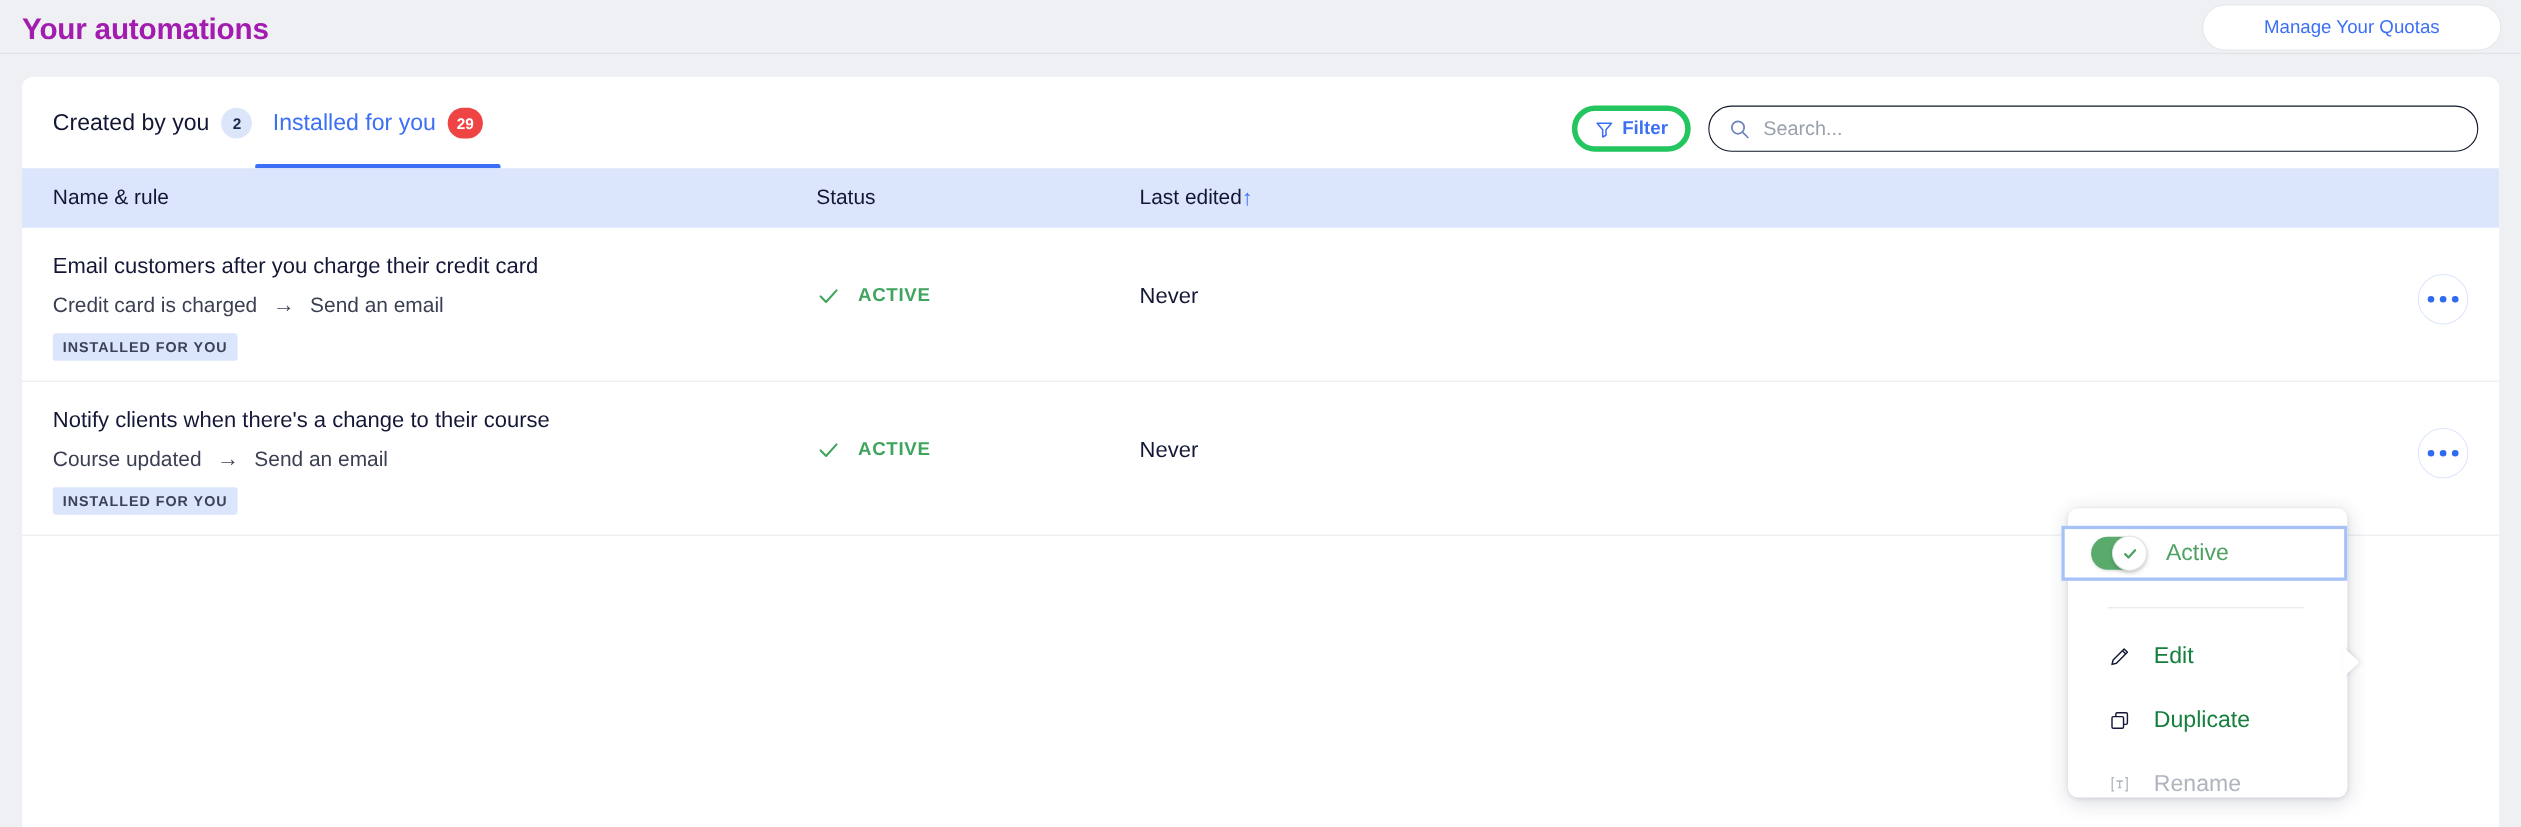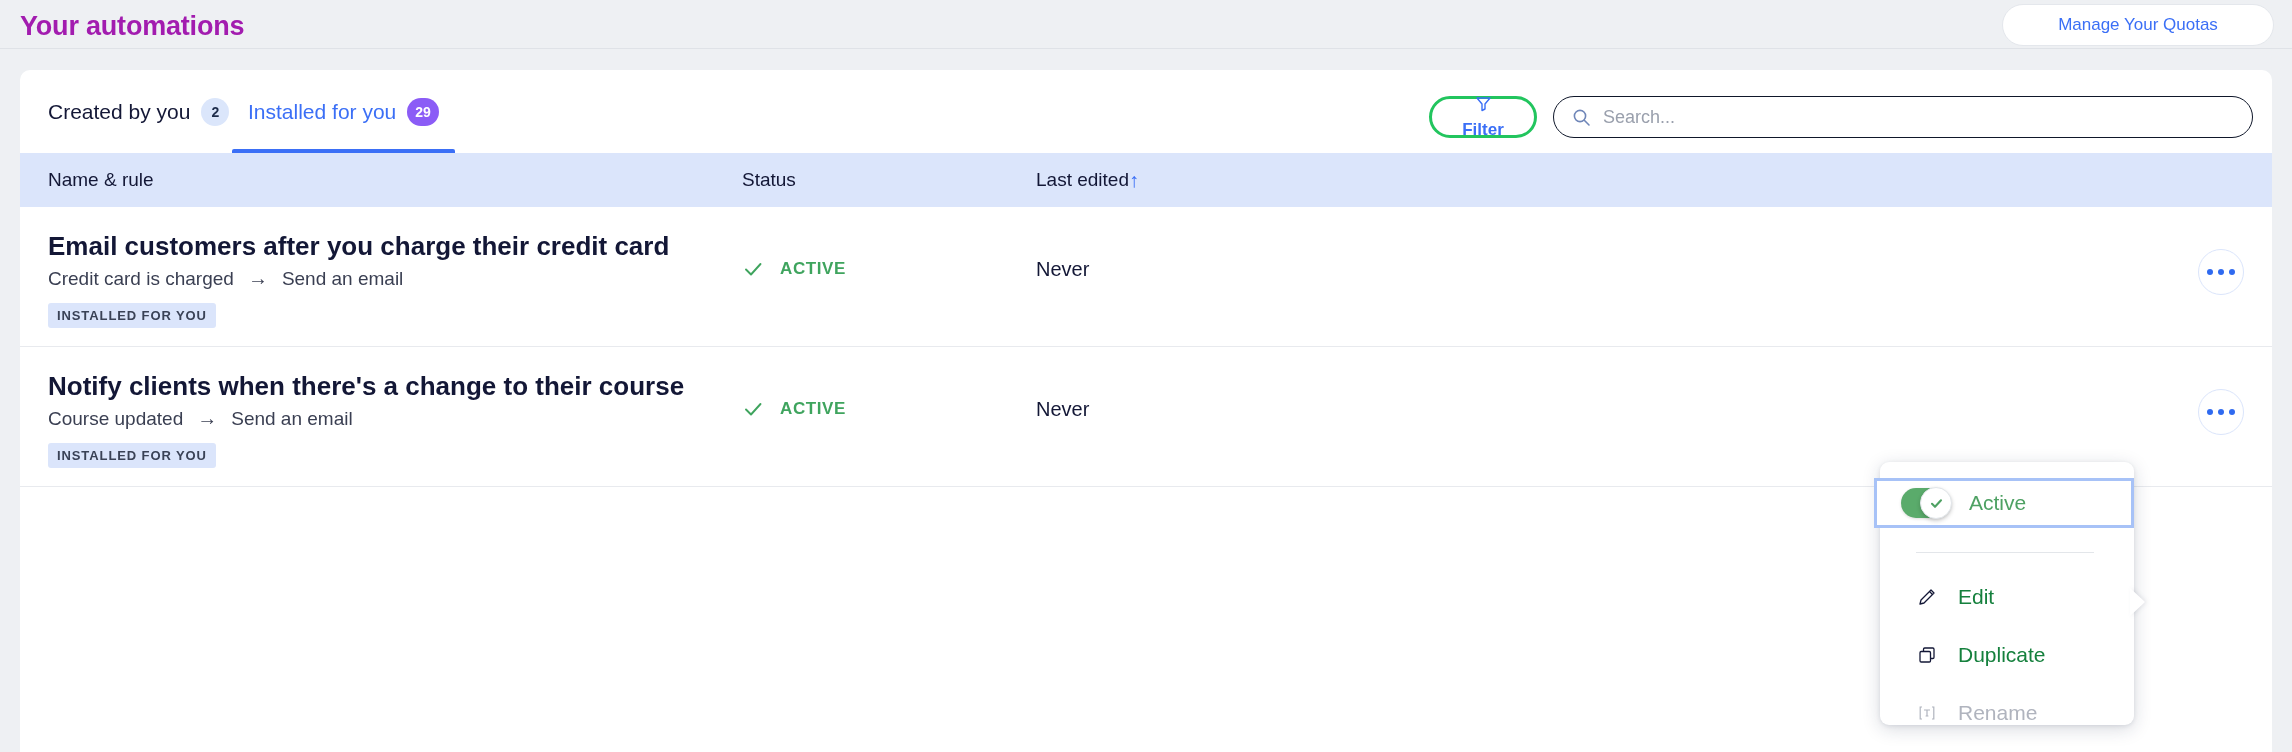--- a/index.html
+++ b/index.html
@@ -53,28 +53,28 @@
   .tab.installed::after {
     content: ""; position: absolute; left: 0; right: 0; bottom: 0;
     height: 4px; background: #3b6ff6; border-radius: 2px 2px 0 0;
   }
   .badge {
     min-width: 28px; height: 28px; border-radius: 14px;
     display: inline-flex; align-items: center; justify-content: center;
     font-size: 14px; font-weight: 700; padding: 0 8px;
   }
   .badge.light { background: #dbe6fb; color: #1c2b4a; }
-  .badge.solid { background: #8b5cf6; color: #ffffff; }
+  .badge.solid { background: #ef4444; color: #ffffff; }
 
   .filter-btn {
     position: absolute; right: 735px; top: 26px;
     width: 108px; height: 42px;
-    border: 3px solid #22c55e; border-radius: 21px; background: #fff;
+    border: 5px solid #22c55e; border-radius: 21px; background: #fff;
     display: flex; align-items: center; justify-content: center; gap: 8px;
-    color: #3b6ff6; font-size: 17px; font-weight: 600; cursor: pointer; flex-direction: column;
+    color: #3b6ff6; font-size: 17px; font-weight: 600; cursor: pointer;
   }
   .search-box {
     position: absolute; right: 19px; top: 26px;
     width: 700px; height: 42px;
     border: 1px solid #0f172a; border-radius: 21px; background: #fff;
     display: flex; align-items: center; gap: 12px; padding: 0 18px;
     cursor: text;
   }
   .search-placeholder { color: #9aa0ad; font-size: 18px; }
 
@@ -93,21 +93,21 @@
   
   .row {
     position: absolute; left: 0; width: 2252px; height: 140px;
     border-bottom: 1px solid #e8eaee;
   }
   .row.r1 { top: 137px; }
   .row.r2 { top: 277px; }
   .row.r3 { top: 417px; height: 140px; border-bottom: none; }
   .rname {
     position: absolute; left: 28px; top: 24px;
-    font-size: 26px; font-weight: 700; color: #131736;
+    font-size: 20px; font-weight: 400; color: #131736;
   }
   .rrule {
     position: absolute; left: 28px; top: 60px;
     font-size: 19px; color: #3a3f52;
     display: flex; align-items: center; gap: 14px;
   }
   .arrow-glyph { color: #3a3f52; font-size: 20px; }
   .tag {
     position: absolute; left: 28px; top: 96px;
     background: #dbe5fb; color: #3a4256;

